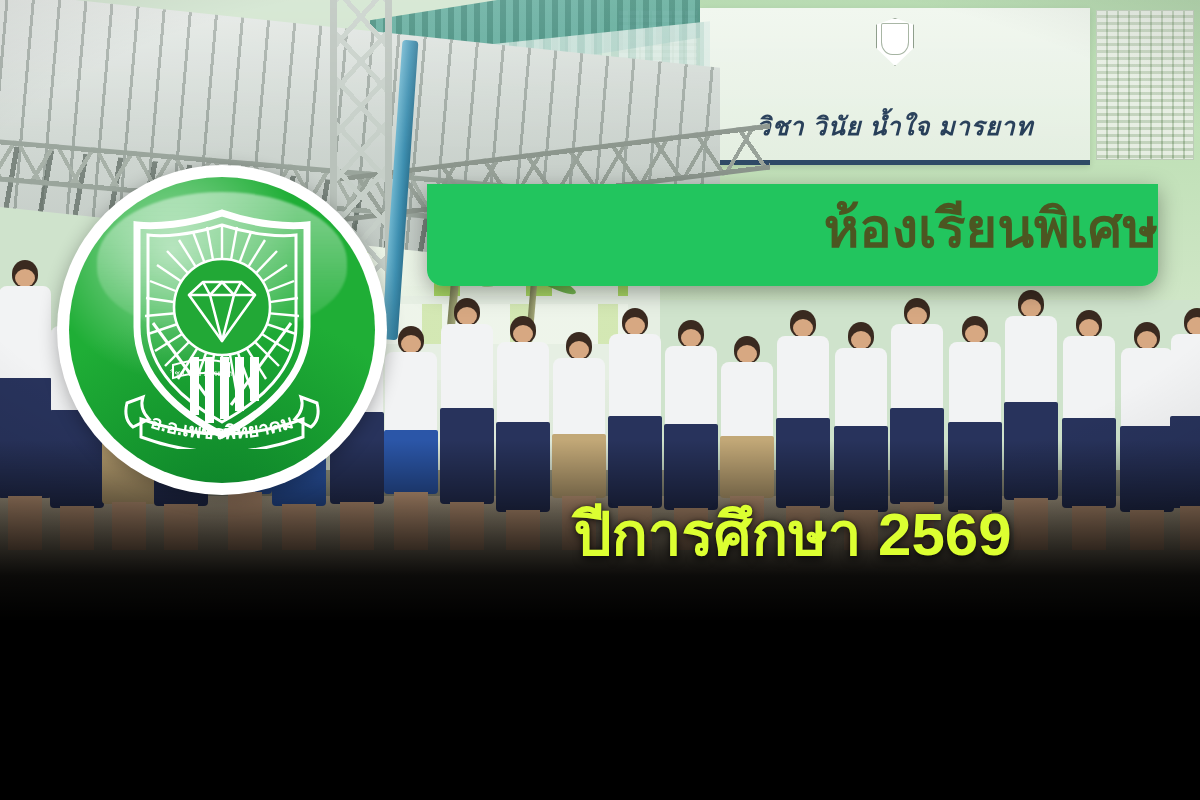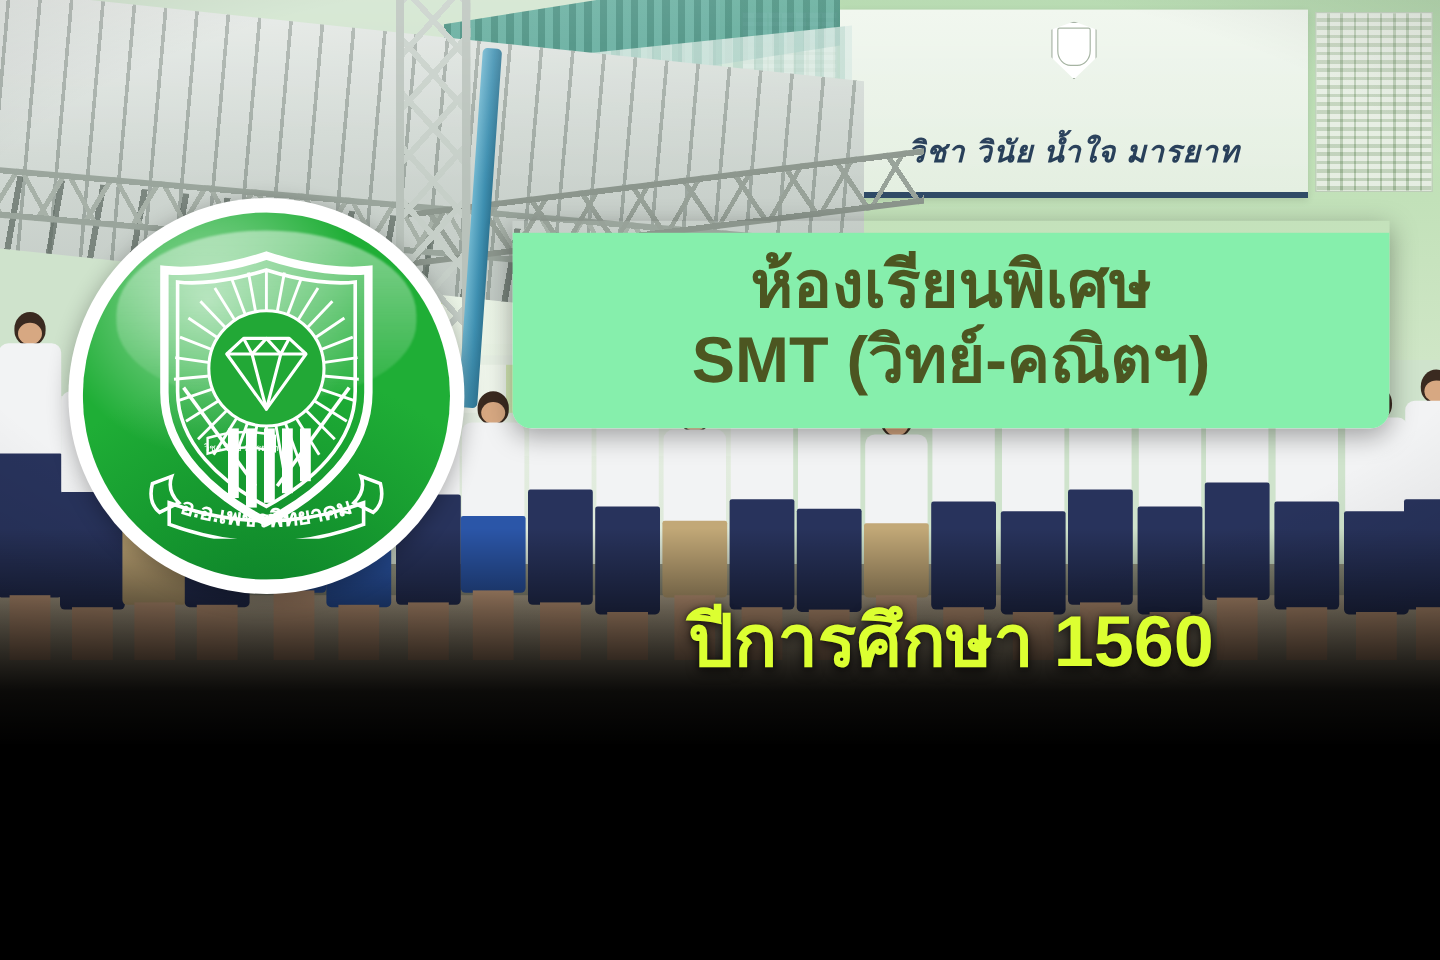--- a/index.html
+++ b/index.html
@@ -252,24 +252,23 @@
   .banner-top{
     background:#4c5621;
     padding:16px 0 14px;
     text-align:center;
   }
   .banner-top .t1{
     font-size:60px;line-height:1.05;font-weight:700;color:#f4f4ef;
     letter-spacing:.5px;
   }
   .banner-bottom{
-    background:#86efac;
+    background:#22c55e;
     padding:14px 0 26px;
-    text-align:center;
-    margin-top:10px;
+    text-align:right;
   }
   .banner-bottom .t2,
   .banner-bottom .t3{
     font-size:54px;line-height:1.14;font-weight:700;color:#4c5621;
   }
 
   
   .year{
     position:absolute;left:427px;top:505px;width:731px;
     text-align:center;
@@ -563,19 +562,18 @@
             <textPath href="#ribbonPath" startOffset="50%" text-anchor="middle">อ.อ.เพชรพิทยาคม</textPath>
           </text>
         </svg>
       </div>
     </div>
   </div>
 
   <div class="banner">
     <div class="banner-bottom">
       <div class="t2">ห้องเรียนพิเศษ</div>
-      <div class="t3">SMT (วิทย์-คณิตฯ)</div>
     </div>
   </div>
 
-  <div class="year">ปีการศึกษา 1560</div>
+  <div class="year">ปีการศึกษา 2569</div>
 
 </div>
 
 </body></html>

